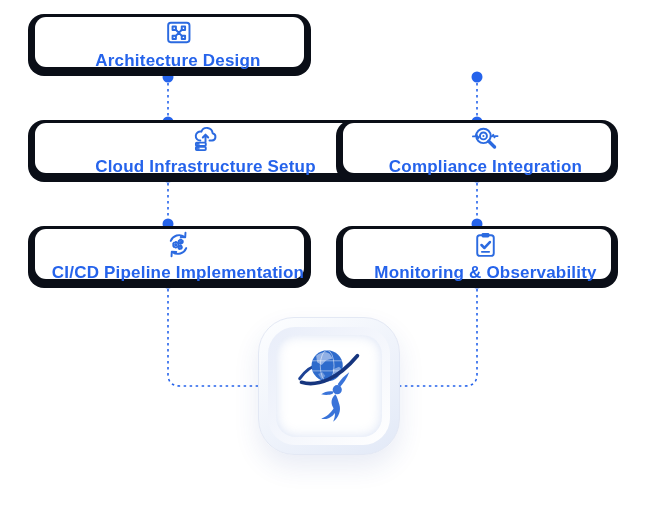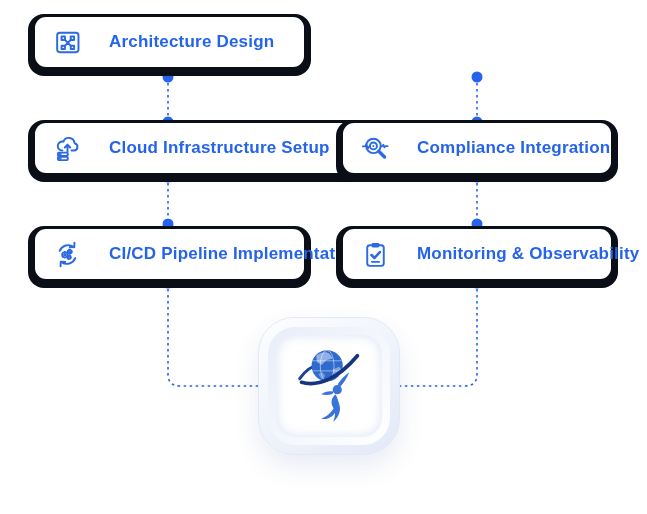--- a/index.html
+++ b/index.html
@@ -7,21 +7,21 @@
     position:relative;width:647px;height:514px;background:#ffffff;overflow:hidden;
     font-family:"Liberation Sans", sans-serif;
   }
   .card{
     position:absolute;height:62px;box-sizing:border-box;
     background:#0a0e17;border-radius:16px;padding:3px 7px 9px 7px;
   }
   .card-inner{
     width:100%;height:100%;box-sizing:border-box;
     background:#ffffff;border-radius:11px;
-    display:flex;align-items:center;gap:26px;padding-left:17px;
+    display:flex;align-items:center;gap:3px;padding-left:17px;flex-direction:column;
   }
   .node-icon{width:31px;height:31px;flex:0 0 auto;display:flex;align-items:center;justify-content:center;}
   .node-label{
     font-size:17px;font-weight:700;color:#2563eb;letter-spacing:.2px;white-space:nowrap;
   }
   
   .c-l1{left:28px;top:14px;width:283px;}
   .c-l2{left:28px;top:120px;width:338px;}
   .c-l3{left:28px;top:226px;width:283px;}
   .c-r1{left:336px;top:14px;width:282px;}

